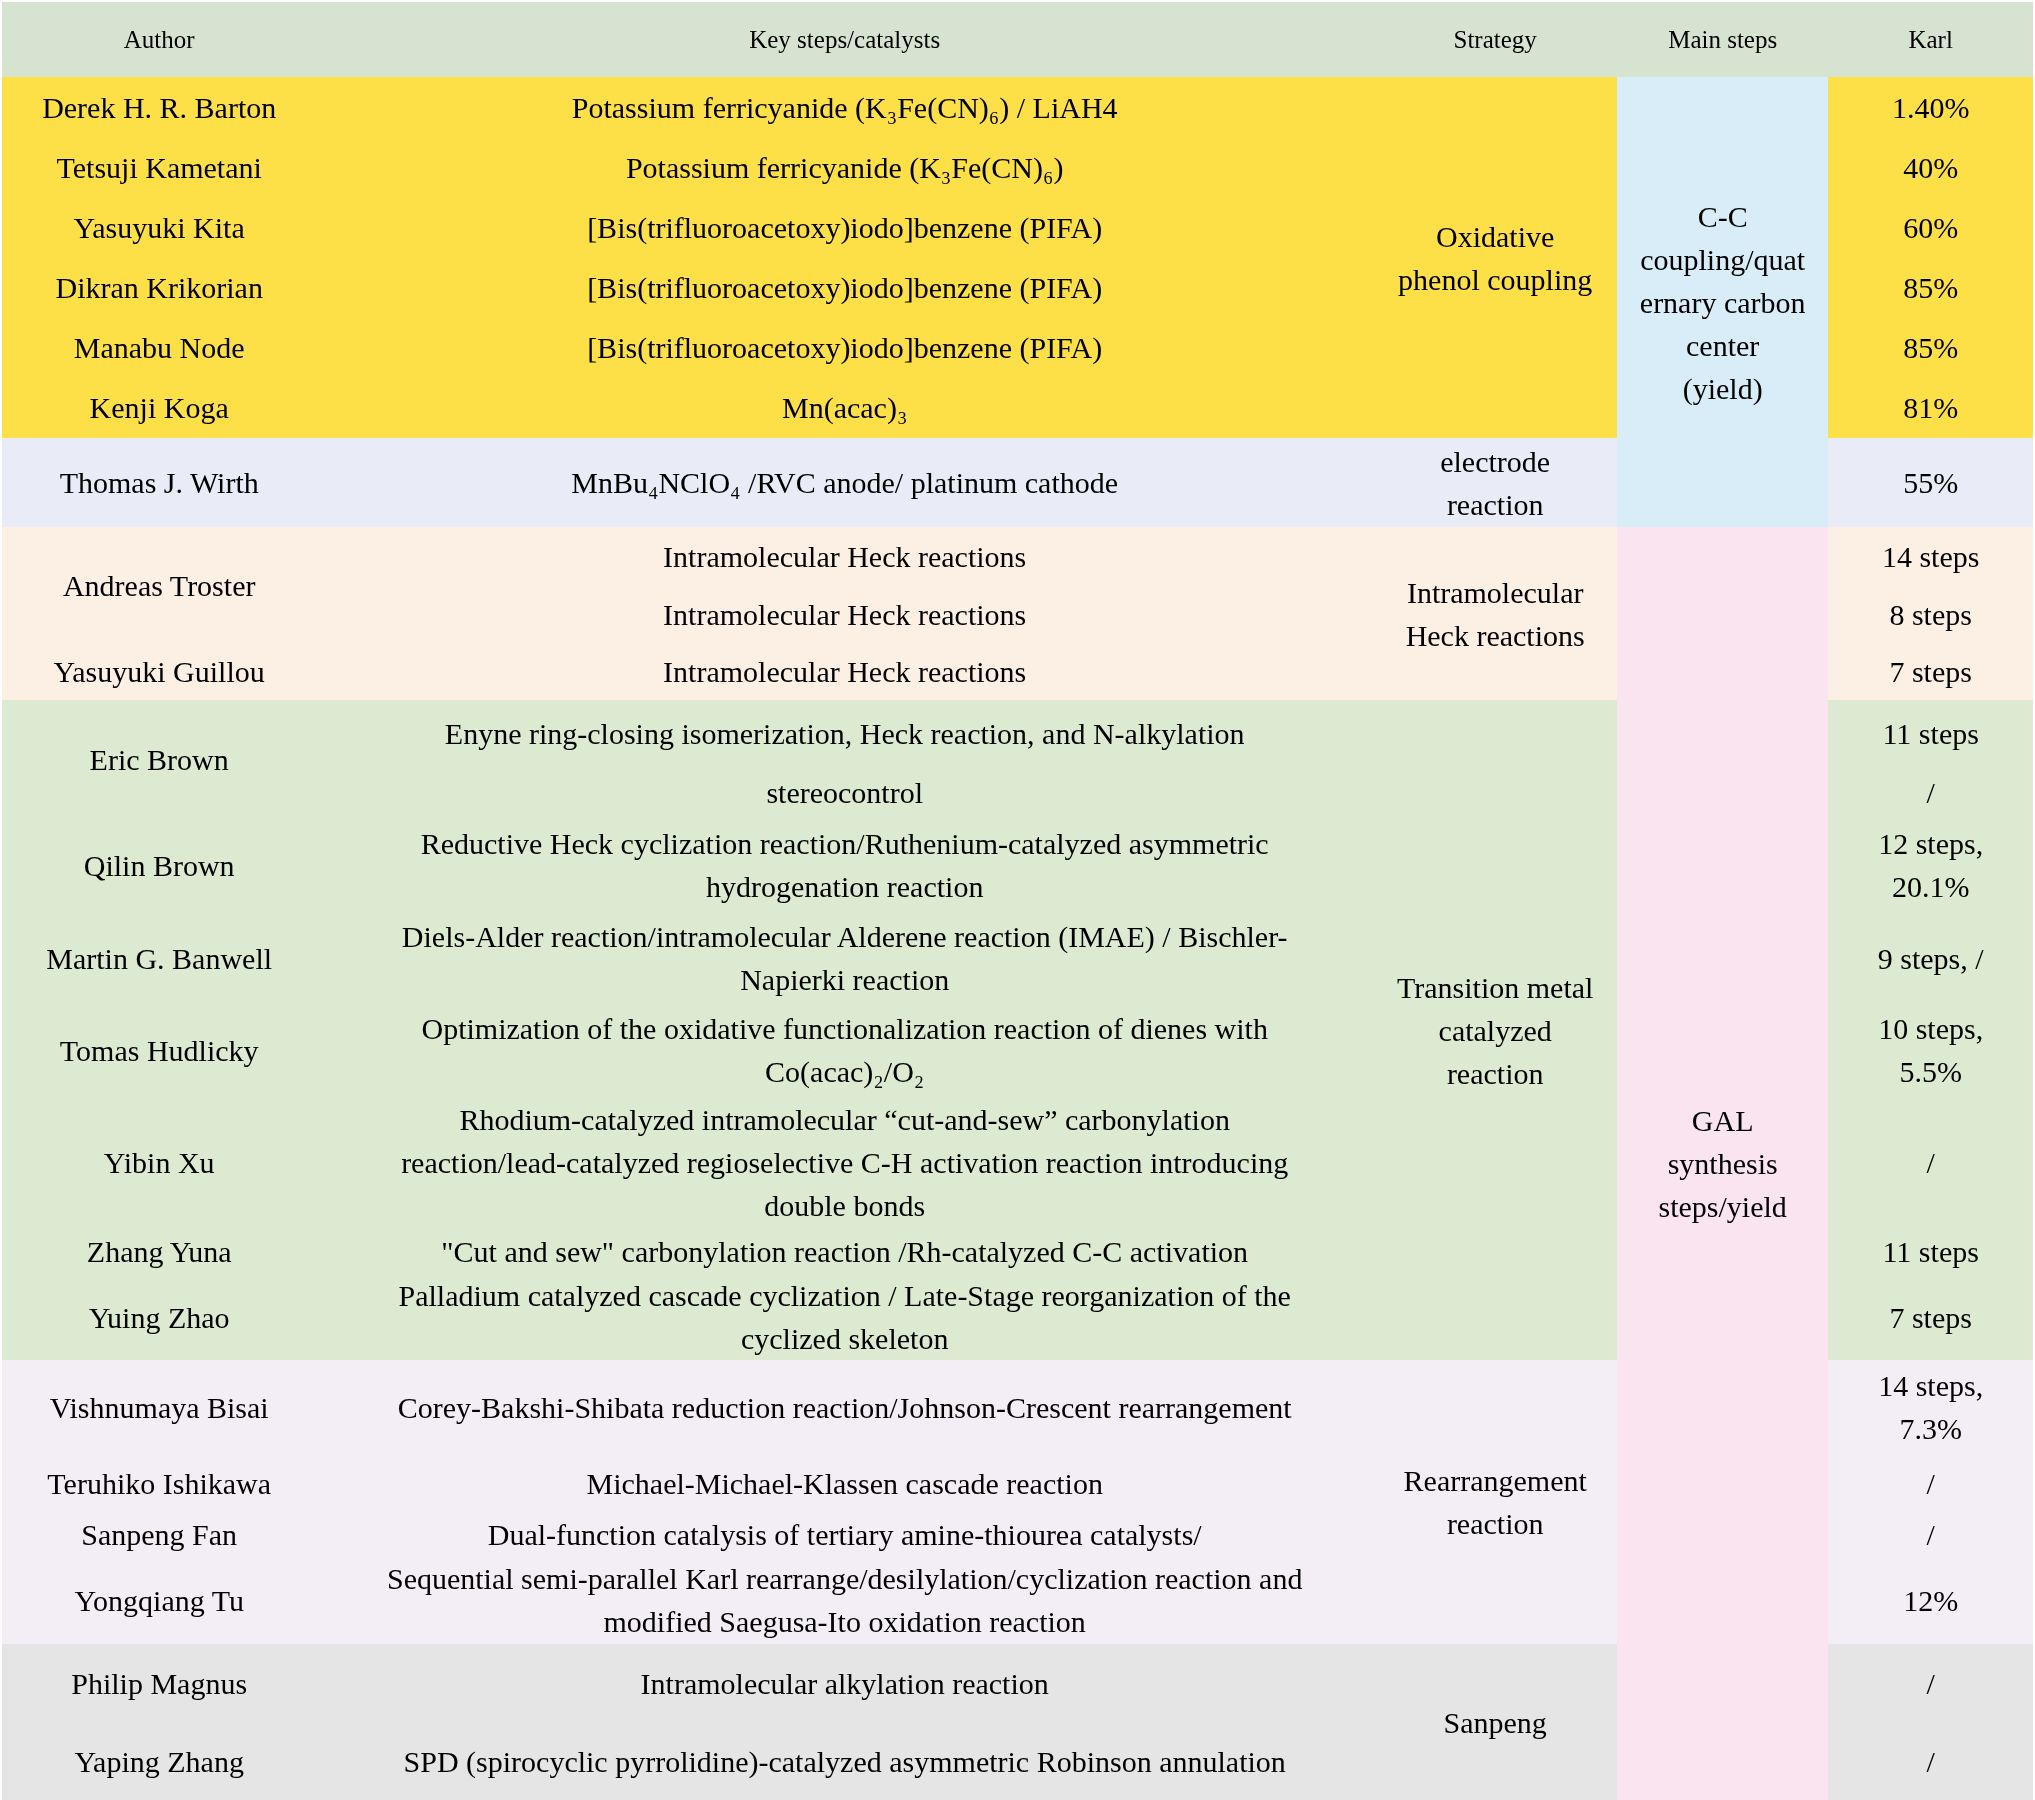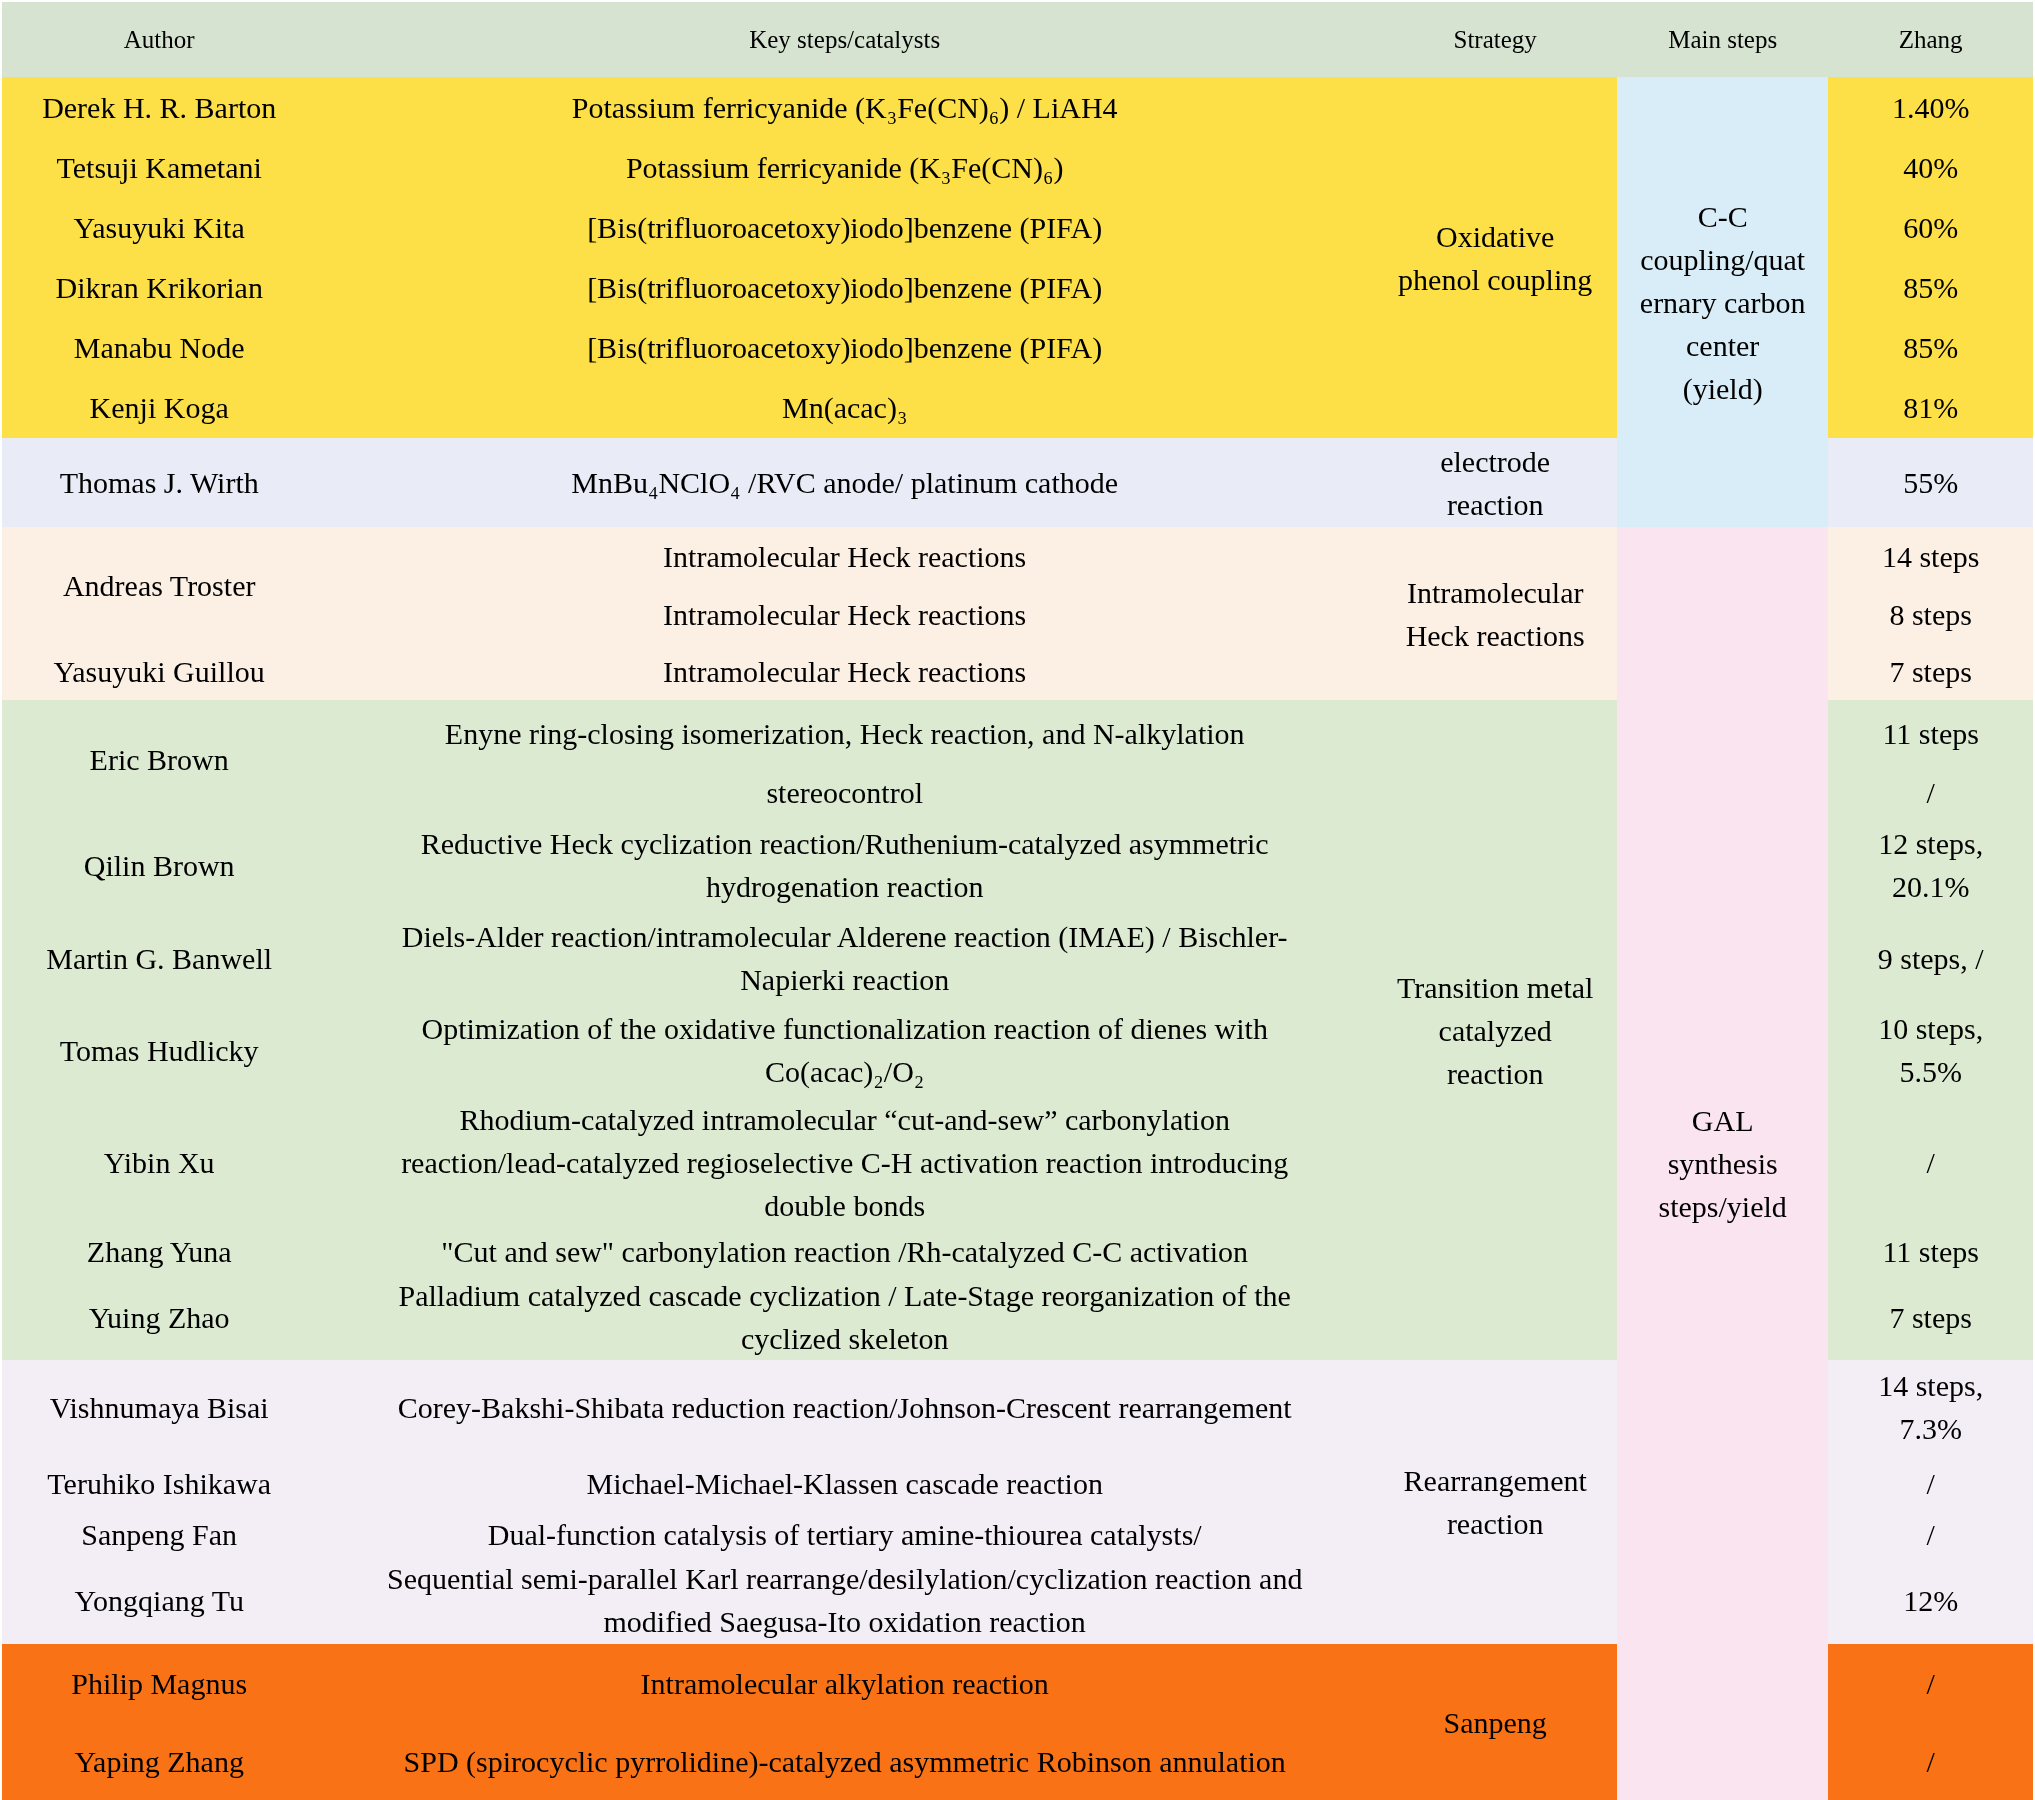--- a/index.html
+++ b/index.html
@@ -33,21 +33,21 @@
   th {
     font-size: 25px;
     background: #d7e3d1;
   }
   
   .g-cream  { background: #fde047; }
   .g-lav    { background: #e9ecf6; }
   .g-peach  { background: #fcefe4; }
   .g-green  { background: #dcead2; }
   .g-purple { background: #f3eef5; }
-  .g-blue   { background: #f97316; margin-left: 19px; }
+  .g-blue   { background: #e5e5e5; margin-left: 19px; }
   
   .m-blue   { background: #d9edf8; margin-left: 8px; }
   .m-pink   { background: #f9e4f0; margin-left: 20px; }
 </style>
 </head>
 <body>
 
 <div class="page">
 <table class="synthesis">
   <colgroup>
@@ -57,21 +57,21 @@
         <col style="width:211px">
         <col style="width:205px">
   </colgroup>
 
   <tbody>
         <tr style="height:75px">
     <th>Author</th>
     <th>Key steps/catalysts</th>
     <th>Strategy</th>
     <th>Main steps</th>
-    <th>Zhang</th>
+    <th>Karl</th>
   </tr>
 
   <tr style="height:60px">
     <td class="g-cream">Derek H. R. Barton</td>
     <td class="g-cream">Potassium ferricyanide (K₃Fe(CN)₆) / LiAH4</td>
     <td class="g-cream" rowspan="6">Oxidative
 phenol coupling</td>
     <td class="m-blue" rowspan="7">C-C
 coupling/quat
 ernary carbon

